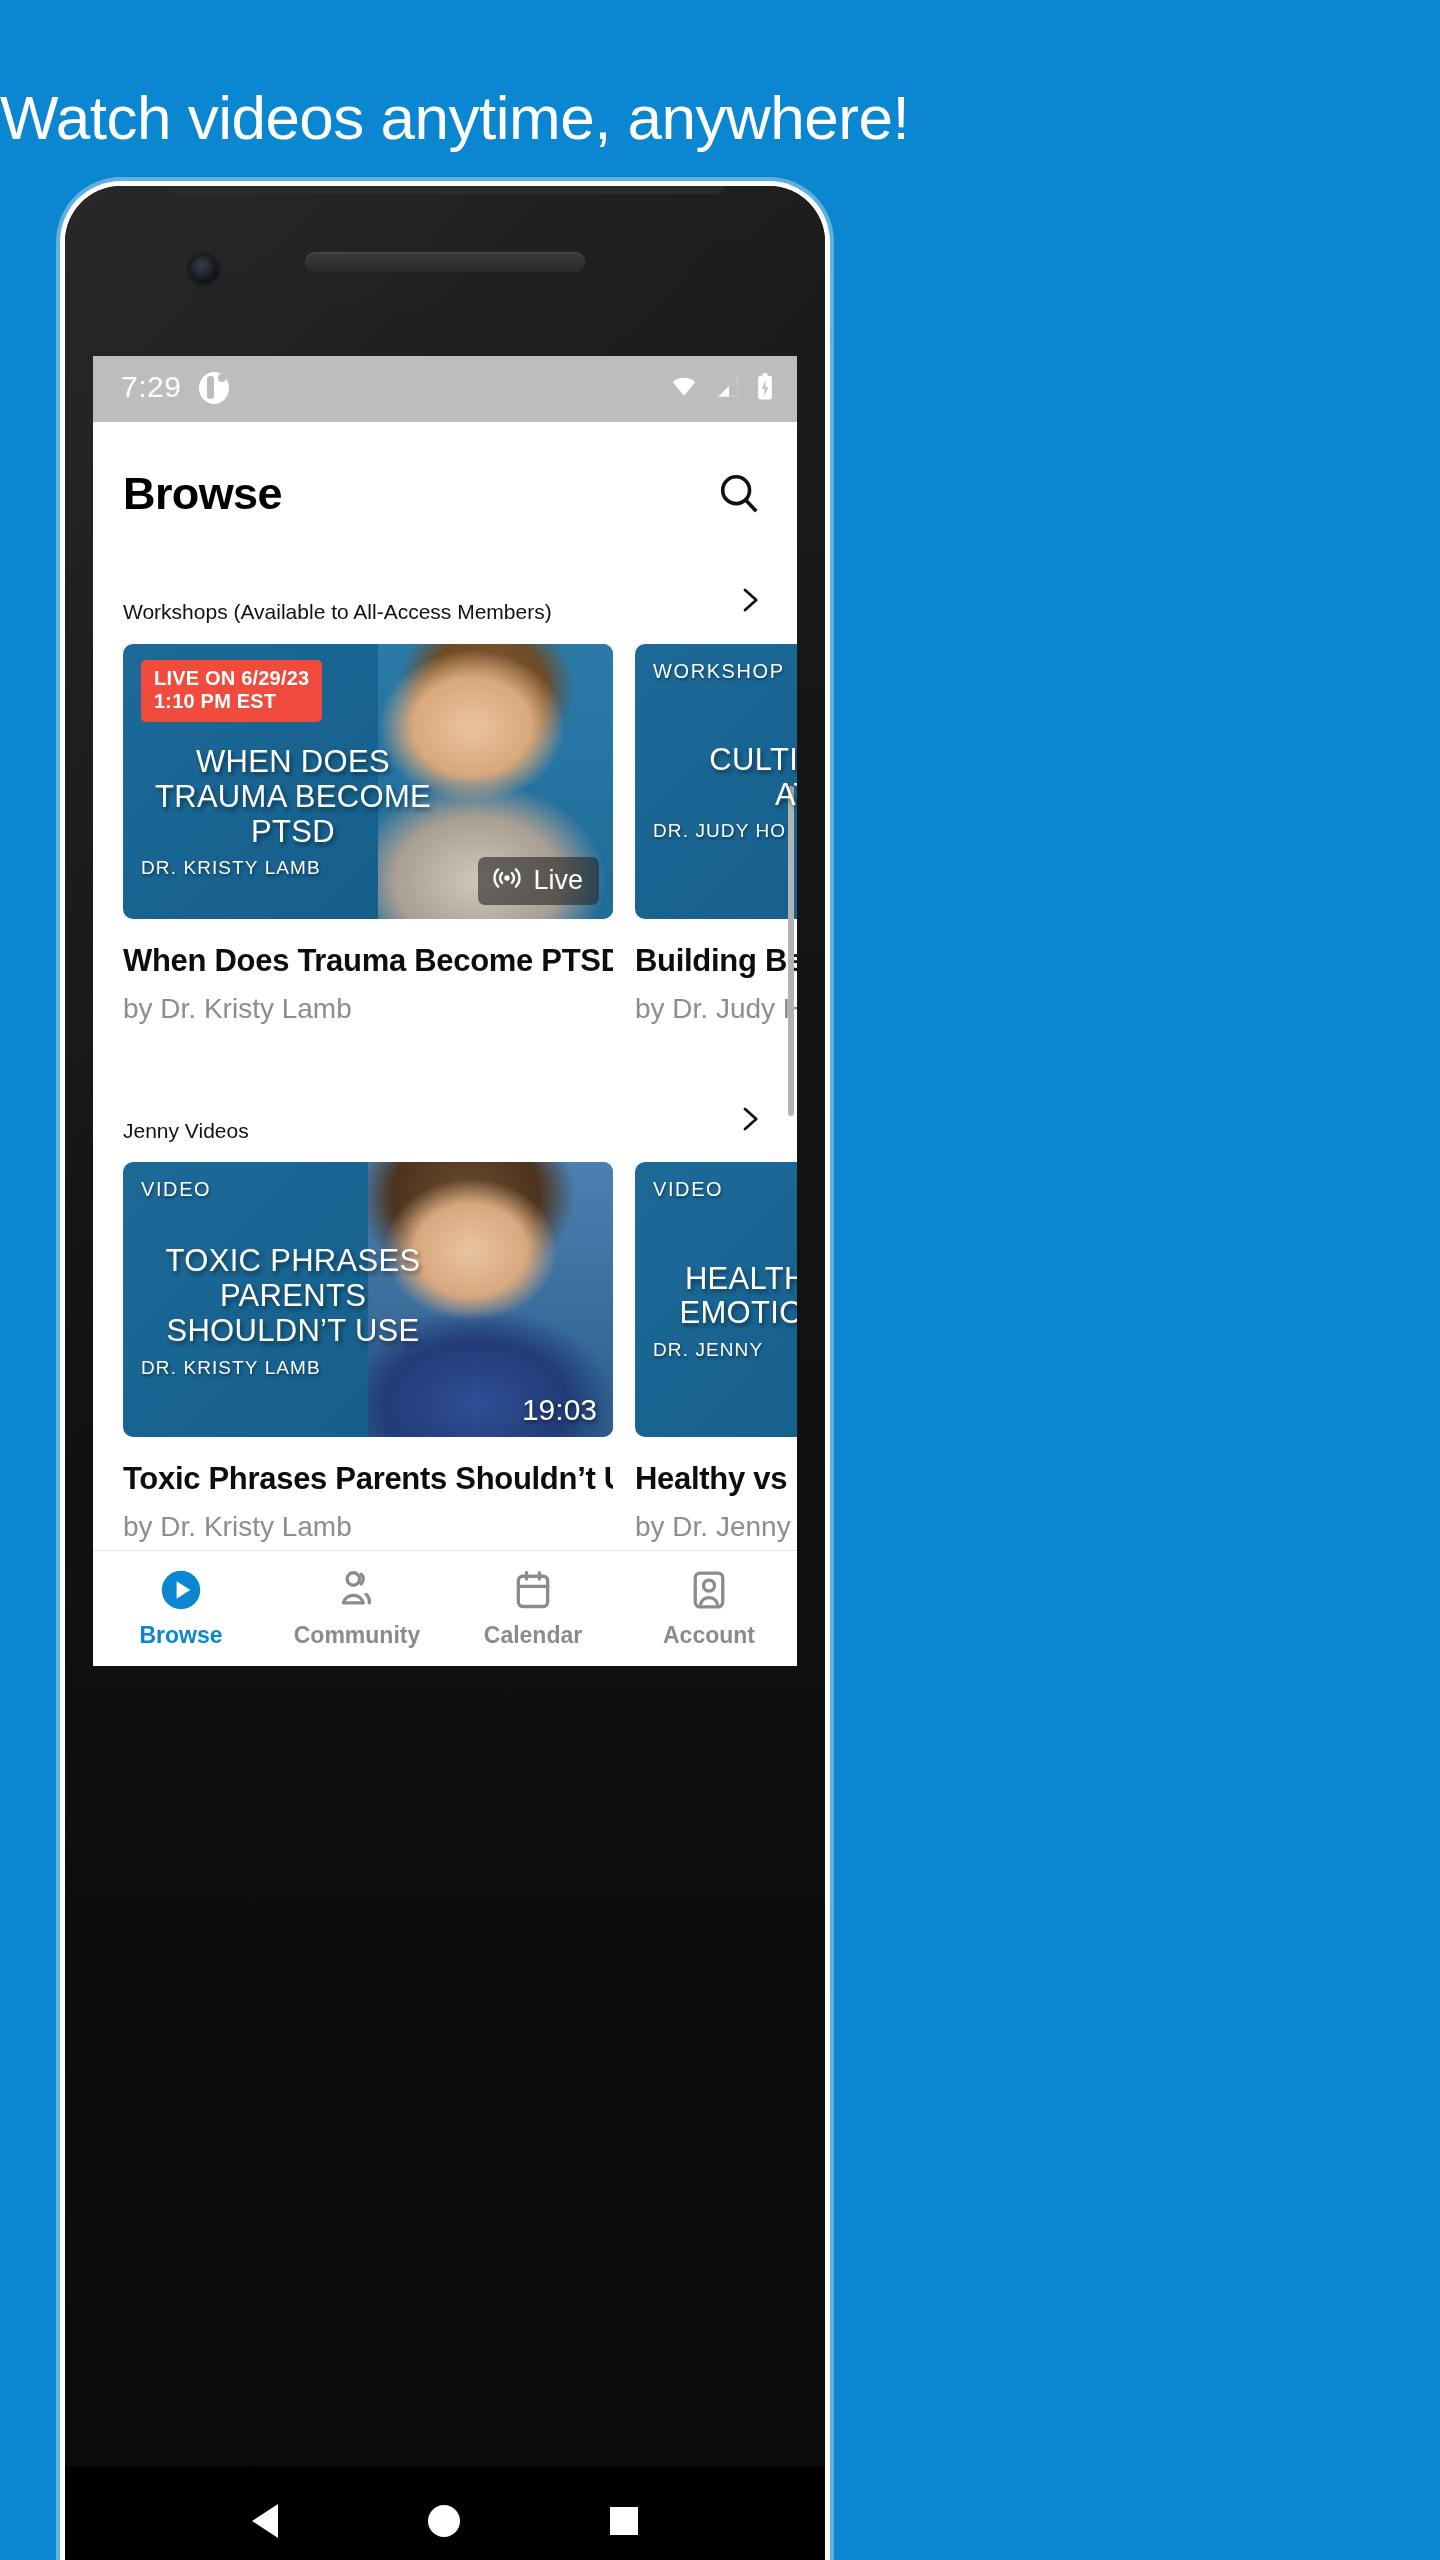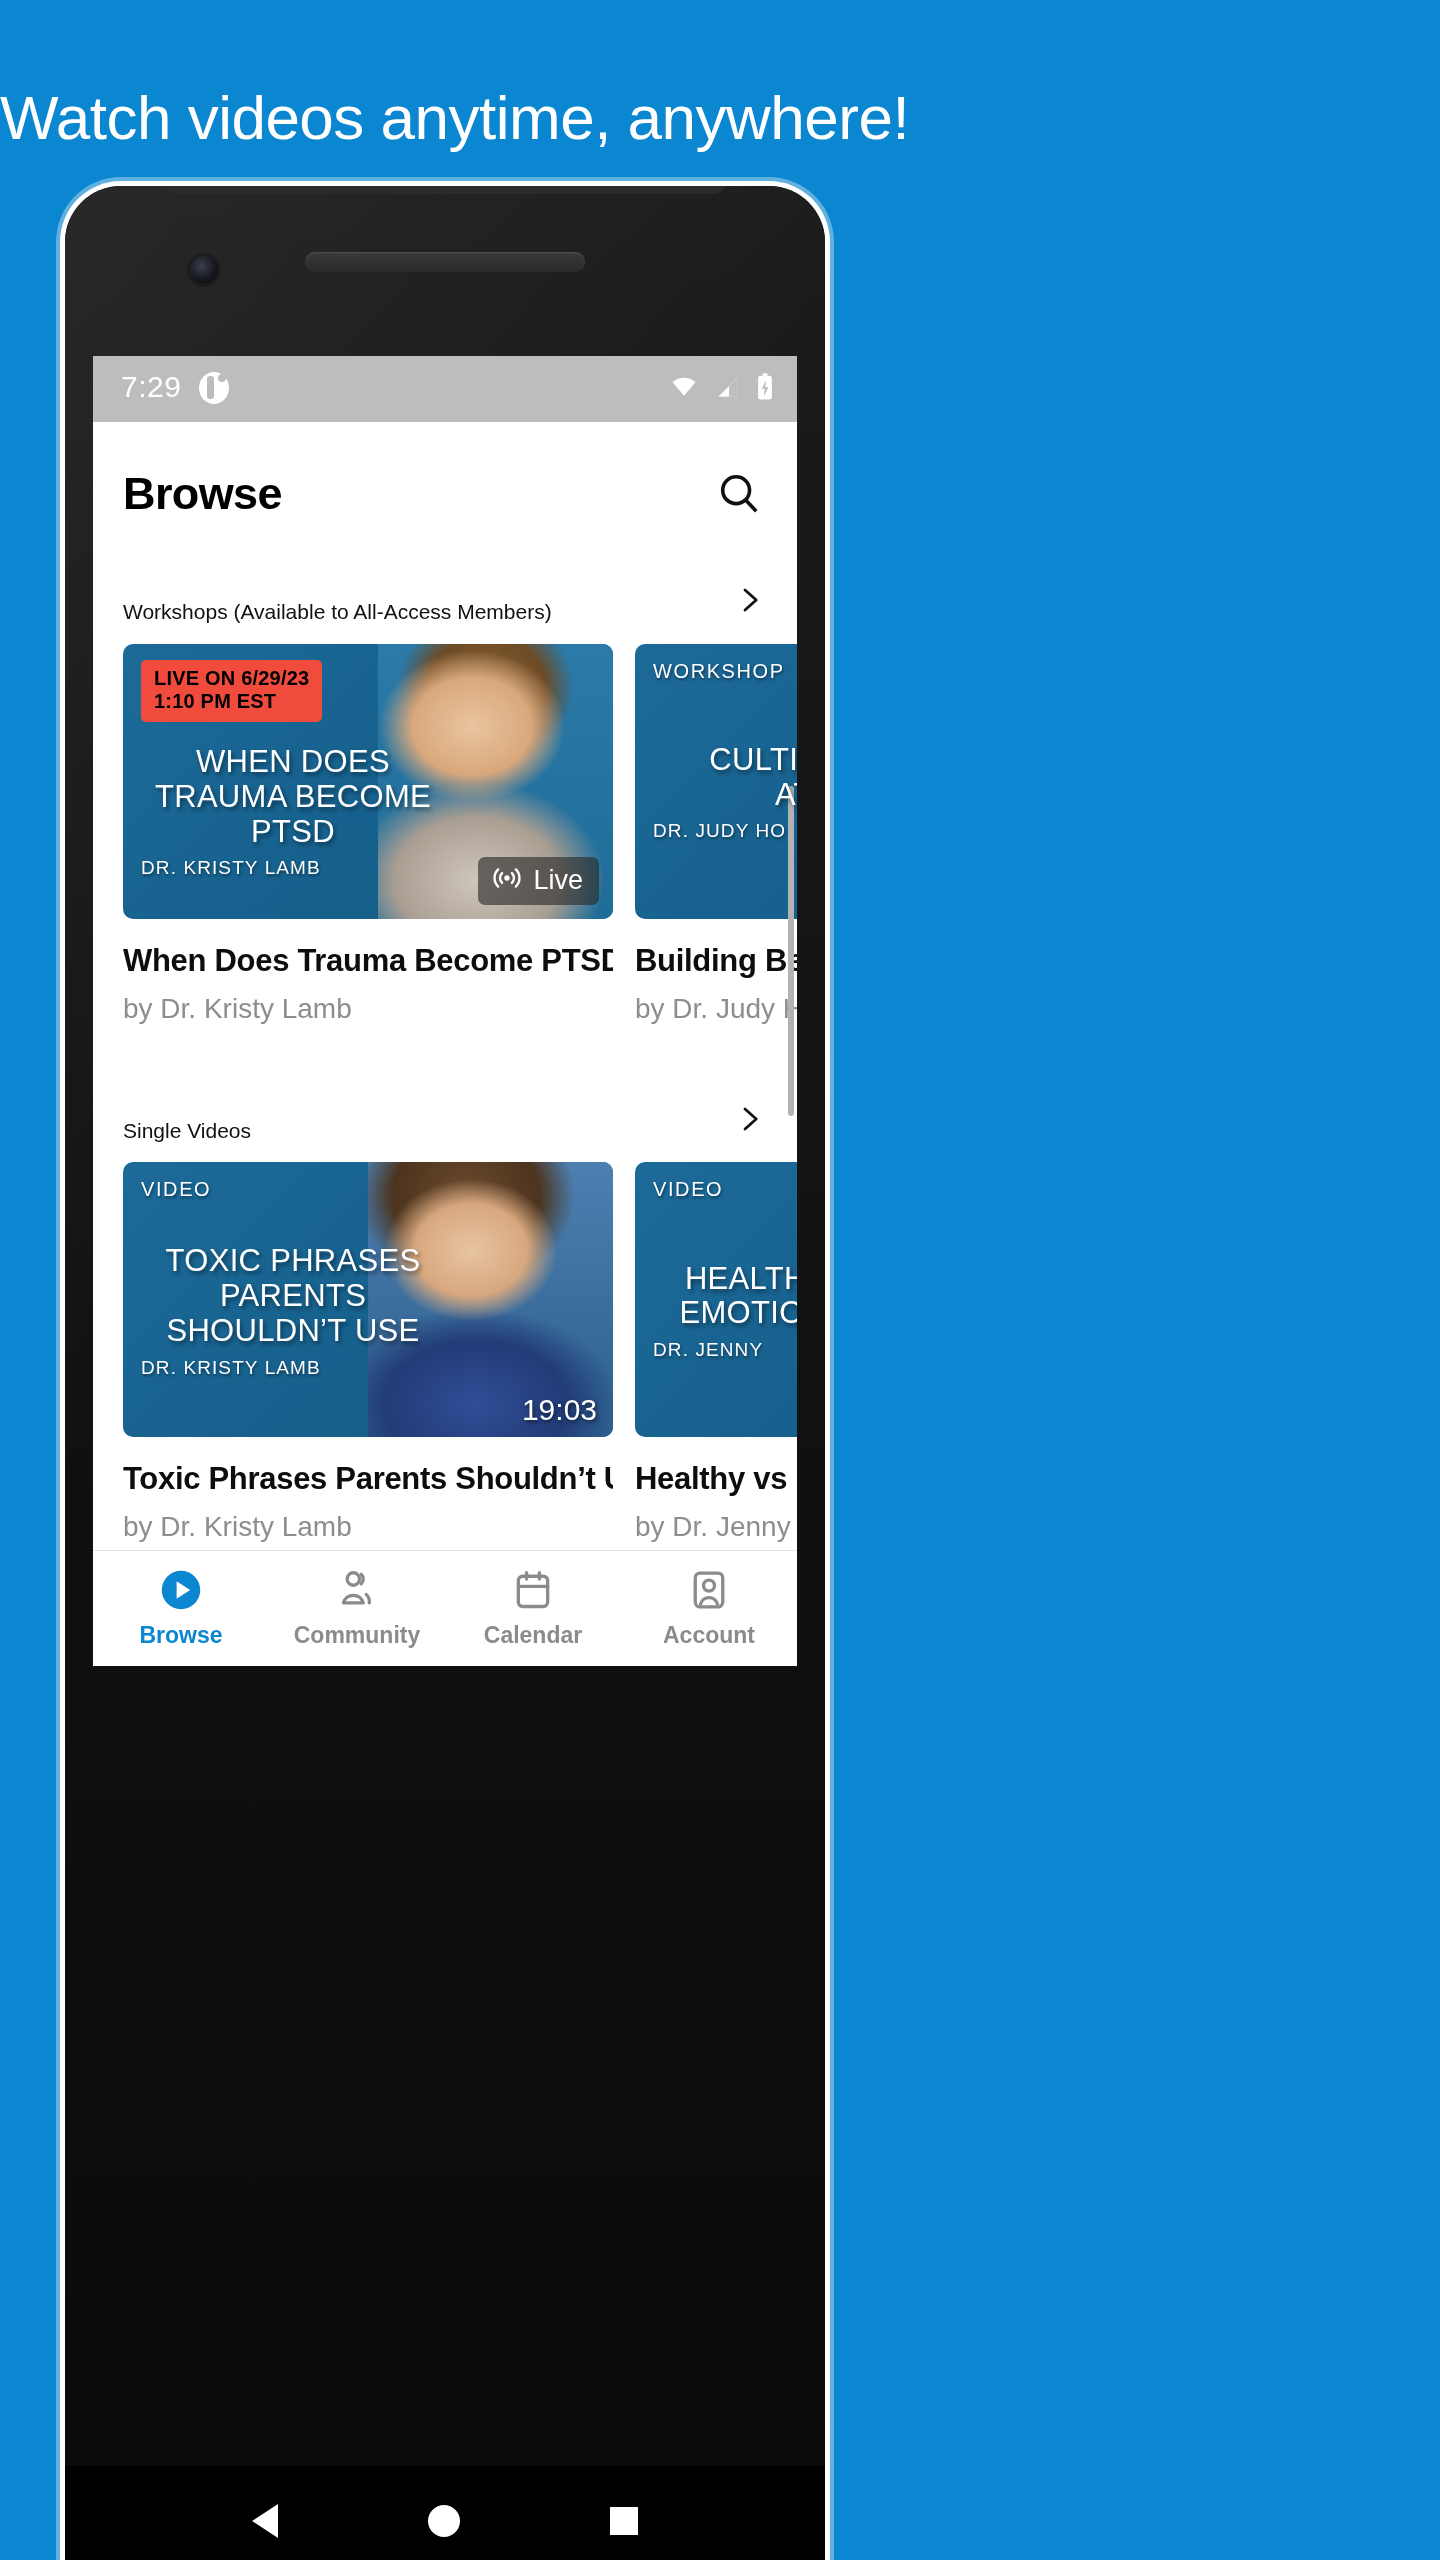--- a/index.html
+++ b/index.html
@@ -202,21 +202,21 @@
     position: relative;
     z-index: 3;
     height: 100%;
     padding: 16px 18px;
     display: flex;
     flex-direction: column;
   }
   .live-badge {
     align-self: flex-start;
     background: #f04b3c;
-    color: #000000;
+    color: #ffffff;
     font-size: 20px;
     font-weight: 700;
     line-height: 1.18;
     padding: 7px 13px 8px 13px;
     border-radius: 5px;
     letter-spacing: .2px;
   }
   .kicker {
     font-size: 20px;
     color: #ffffff;
@@ -438,21 +438,21 @@
           </div>
         </div>
         <div class="card-title">Building Better Relationships</div>
         <div class="card-byline">by Dr. Judy Ho</div>
       </div>
     </div>
 
     <div class="spacer"></div>
 
     <div class="section-row">
-      <div class="section-title">Single Videos</div>
+      <div class="section-title">Jenny Videos</div>
       <div class="chev">
         <svg width="30" height="30" viewBox="0 0 24 24" fill="none" stroke="#111111" stroke-width="2.2" stroke-linecap="round" stroke-linejoin="round">
           <polyline points="8 4 17 12 8 20"></polyline>
         </svg>
       </div>
     </div>
 
     <div class="carousel">
       <div class="card">
         <div class="thumb photo-left2">

